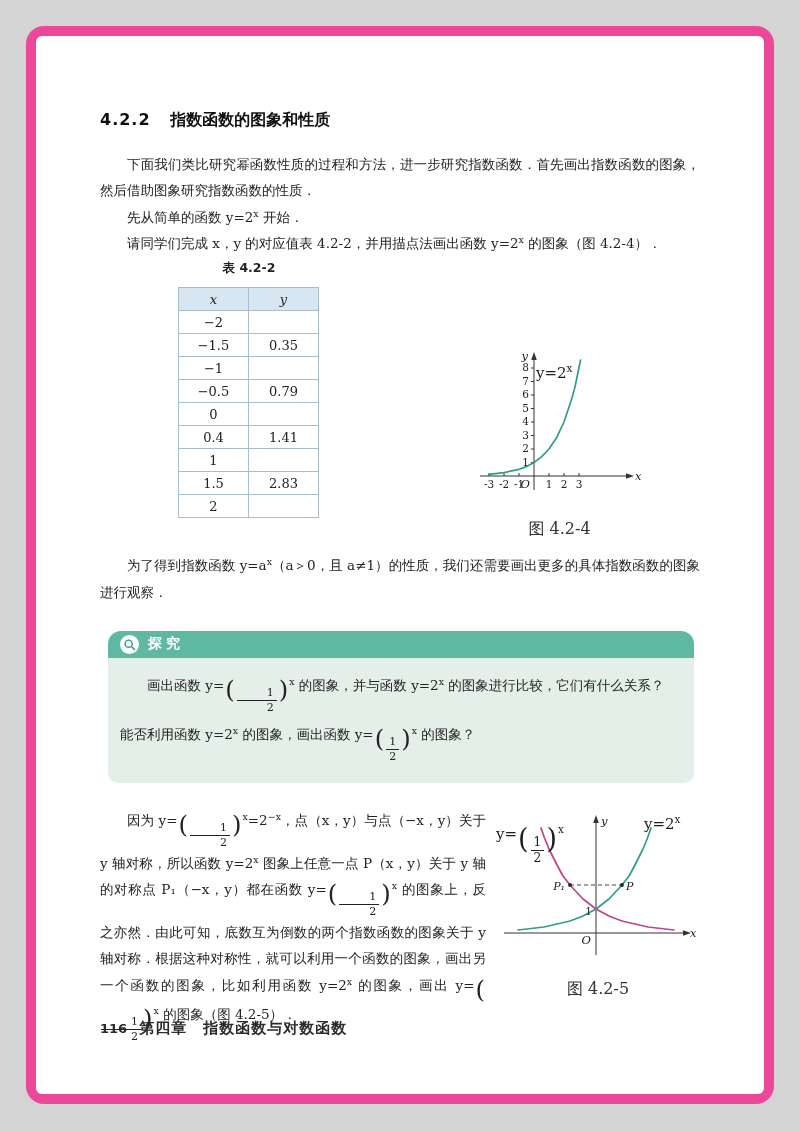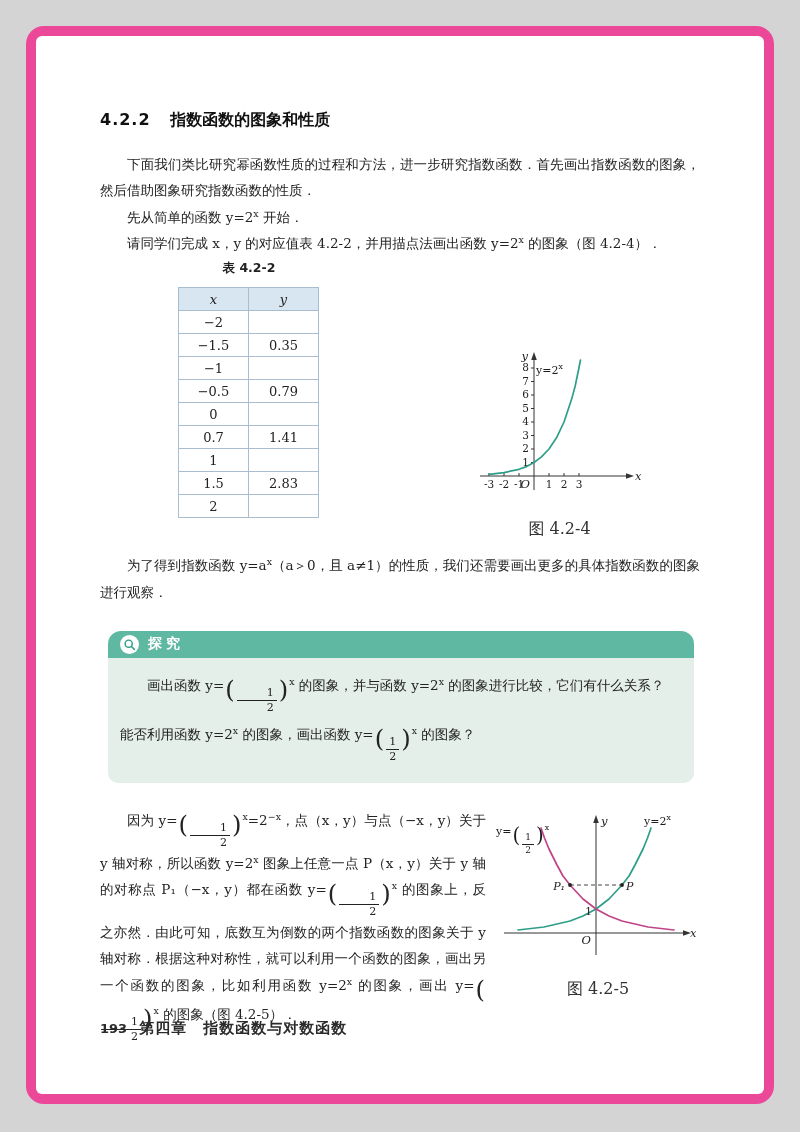--- a/index.html
+++ b/index.html
@@ -20,21 +20,21 @@
   .bigp{font-size:1.8em;font-weight:300;vertical-align:-0.33em;line-height:.9;padding:0 1px}
   
   .tablefig{display:flex;align-items:flex-start;margin-top:4px}
   .table-wrap{margin-left:78px}
   .table-caption{font-family:"DejaVu Sans","Liberation Sans",sans-serif;font-weight:bold;font-size:12.5px;text-align:center;width:142px;margin-bottom:10px}
   .vtable{border-collapse:collapse}
   .vtable th,.vtable td{width:70px;height:23px;border:1px solid #a8bdd0;text-align:center;font-size:13px;font-weight:normal;color:#222}
   .vtable th{background:var(--table_header_bg,#d8e6f2);font-style:italic}
   .fig1-wrap{margin-left:152px;margin-top:86px}
   .fig-canvas{position:relative}
-  .curve-label{position:absolute;font-size:11px;white-space:nowrap;color:#1c1c1c}
+  .curve-label{position:absolute;font-size:15px;white-space:nowrap;color:#1c1c1c}
   .fig1-wrap .curve-label{left:64px;top:18px}
   figcaption{font-size:16px;text-align:center;margin-top:14px;color:#333}
   .p4{margin-top:12px}
   
   .explore{margin:26px 6px 0 8px}
   .explore-head{display:flex;align-items:center;gap:9px;height:27px;background:var(--explore_header,#5fb8a1);border-radius:13px 13px 0 0;padding-left:12px}
   .explore-icon{width:19px;height:19px;background:#fff;border-radius:50%;display:flex;align-items:center;justify-content:center;flex:0 0 auto}
   .explore-title{color:#fff;font-family:"DejaVu Sans","Liberation Sans",sans-serif;font-weight:bold;font-size:14px;letter-spacing:4px}
   .explore-body{background:var(--explore_body,#e4efe9);border-radius:0 0 10px 10px;padding:13px 12px 15px}
   .explore-body .para{margin-bottom:5px;line-height:2.1}
@@ -92,21 +92,21 @@
                   </tr>
               <tr>
                     <td>−0.5</td>
                     <td>0.79</td>
                   </tr>
               <tr>
                     <td>0</td>
                     <td></td>
                   </tr>
               <tr>
-                    <td>0.7</td>
+                    <td>0.4</td>
                     <td>1.41</td>
                   </tr>
               <tr>
                     <td>1</td>
                     <td></td>
                   </tr>
               <tr>
                     <td>1.5</td>
                     <td>2.83</td>
                   </tr>
@@ -228,20 +228,20 @@
               </span><span class="bigp">)</span><sup>x</sup>=2<sup>−x</sup>，点（x，y）与点（−x，y）关于 y 轴对称，所以函数 y=2<sup>x</sup> 图象上任意一点 P（x，y）关于 y 轴的对称点 P₁（−x，y）都在函数 y=<span class="bigp">(</span><span class="frac">
                 <span class="fnum">1</span>
                 <span class="fden">2</span>
               </span><span class="bigp">)</span><sup>x</sup> 的图象上，反之亦然．由此可知，底数互为倒数的两个指数函数的图象关于 y 轴对称．根据这种对称性，就可以利用一个函数的图象，画出另一个函数的图象，比如利用函数 y=2<sup>x</sup> 的图象，画出 y=<span class="bigp">(</span><span class="frac">
                 <span class="fnum">1</span>
                 <span class="fden">2</span>
               </span><span class="bigp">)</span><sup>x</sup> 的图象（图 4.2-5）．</p>
         </div>
 
         <div class="footer">
-          <span class="pageno">193</span>
+          <span class="pageno">116</span>
           <span class="chapter">第四章　指数函数与对数函数</span>
         </div>
 
       </div>
     </div>
   </div>
 </div>
 
 </body></html>

